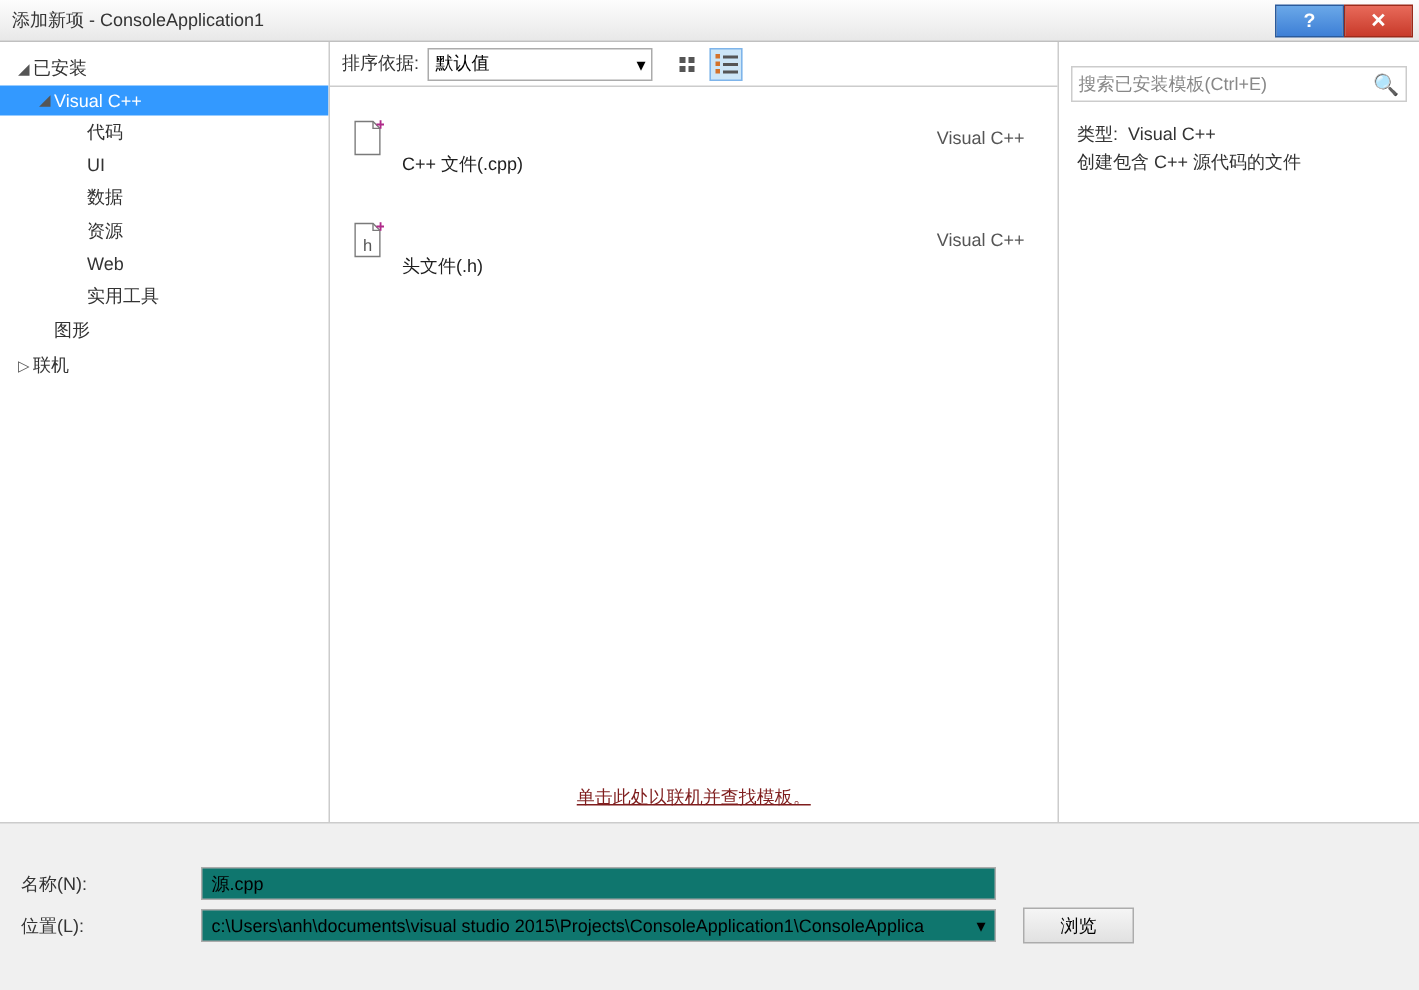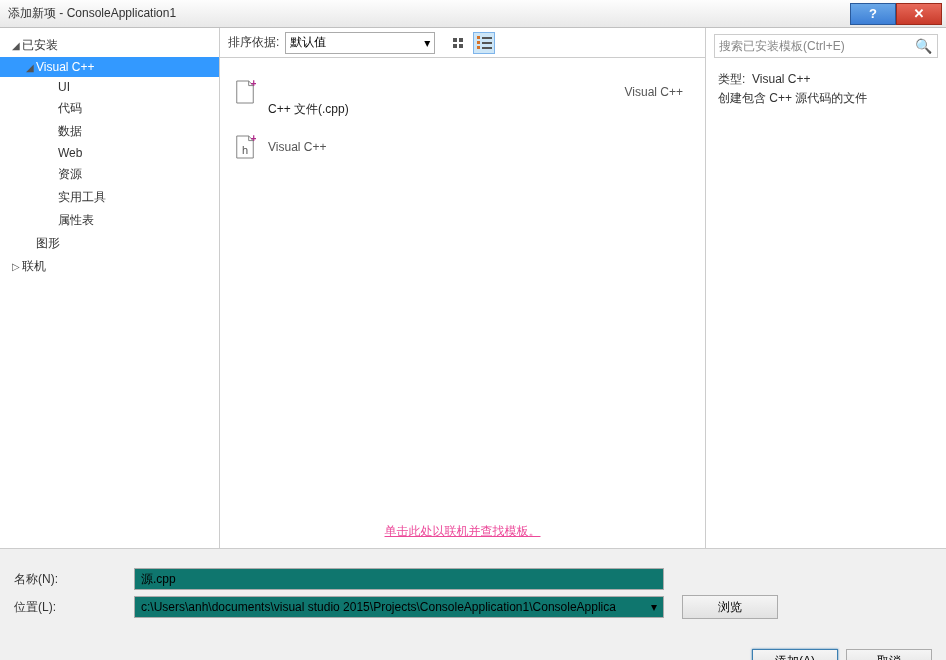--- a/index.html
+++ b/index.html
@@ -35,36 +35,36 @@
 .list-icon span { display: flex; align-items: center; gap: 2px; }
 .list-icon i { width: 3px; height: 3px; background: #d4722a; }
 .list-icon b { width: 10px; height: 2px; background: #555; }
 
 .template-list { flex: 1; overflow: auto; }
 .template-row { display: flex; align-items: center; padding: 8px 14px; gap: 12px; }
 .file-icon { width: 22px; height: 26px; position: relative; }
 .file-icon svg { width: 100%; height: 100%; }
 .template-name { flex: 1; color: #1e1e1e; margin-top: 35px; }
 .template-lang { color: #555; margin-right: 8px; }
-.online-link { text-align: center; padding: 8px; color: #ec4899; text-decoration: underline; cursor: pointer; margin-top: auto; }
-
-.details { width: 240px; padding: 6px 0 6px 0; }
+.online-link { text-align: center; padding: 8px; color: #7f1d1d; text-decoration: underline; cursor: pointer; margin-top: auto; }
+
+.details { width: 240px; padding: 16px 0 6px 0; }
 .search-wrap { display: flex; align-items: center; border: 1px solid #ccc; height: 24px; margin: 0 8px 8px 8px; padding: 0 4px; }
 .search-wrap input { border: none; outline: none; flex: 1; background: transparent; color: #888; }
 .search-wrap input::placeholder { color: #888; }
 .search-icon { color: #555; font-size: 14px; }
 .detail-body { padding: 4px 12px; color: #333; line-height: 1.6; }
 .detail-body .row1 b { font-weight: normal; margin-top: 32px; }
 
-.bottom { padding: 16px 14px; background: #f0f0f0; border-top: 1px solid #ccc; }
+.bottom { padding: 26px 14px; background: #f0f0f0; border-top: 1px solid #ccc; }
 .field-row { display: flex; align-items: center; height: 28px; gap: 10px; }
 .field-label { width: 110px; color: #333; }
 .field-input { flex: 1; height: 22px; border: 1px solid #ababab; background: #0f766e; padding: 0 6px; display: flex; align-items: center; overflow: hidden; white-space: nowrap; }
 .field-input.combo { justify-content: space-between; max-width: 530px; }
-.browse-btn { width: 96px; height: 24px; border: 1px solid #acacac; background: linear-gradient(#f5f5f5,#e1e1e1); margin-left: 8px; }
+.browse-btn { width: 74px; height: 24px; border: 1px solid #acacac; background: linear-gradient(#f5f5f5,#e1e1e1); margin-left: 8px; }
 
 .footer { display: flex; justify-content: flex-end; gap: 8px; padding: 12px 14px; background: #f0f0f0; }
 .footer button { width: 86px; height: 24px; border: 1px solid #acacac; background: linear-gradient(#f5f5f5,#e1e1e1); }
 .footer button.primary { border: 1px solid #3c7fb1; box-shadow: 0 0 2px #3c7fb1; }
 </style>
 </head>
 <body>
 
 <div class="titlebar">
   <span class="titlebar-title">添加新项 - ConsoleApplication1</span>
@@ -80,45 +80,41 @@
         <span class="arrow">◢</span>
         <span class="label">已安装</span>
       </div>
     <div class="tree-item indent-1 selected">
         <span class="arrow">◢</span>
         <span class="label">Visual C++</span>
       </div>
     <div id="vcpp-children">
         <div class="tree-item indent-2">
           <span class="arrow"></span>
+          <span class="label">代码</span>
+        </div>
+        <div class="tree-item indent-2">
+          <span class="arrow"></span>
           <span class="label">UI</span>
         </div>
         <div class="tree-item indent-2">
           <span class="arrow"></span>
-          <span class="label">代码</span>
-        </div>
-        <div class="tree-item indent-2">
-          <span class="arrow"></span>
           <span class="label">数据</span>
         </div>
         <div class="tree-item indent-2">
           <span class="arrow"></span>
+          <span class="label">资源</span>
+        </div>
+        <div class="tree-item indent-2">
+          <span class="arrow"></span>
           <span class="label">Web</span>
         </div>
         <div class="tree-item indent-2">
           <span class="arrow"></span>
-          <span class="label">资源</span>
-        </div>
-        <div class="tree-item indent-2">
-          <span class="arrow"></span>
           <span class="label">实用工具</span>
-        </div>
-        <div class="tree-item indent-2">
-          <span class="arrow"></span>
-          <span class="label">属性表</span>
         </div>
       </div>
     <div class="tree-item indent-1">
         <span class="arrow"></span>
         <span class="label">图形</span>
       </div>
     <div class="tree-item">
         <span class="arrow">▷</span>
         <span class="label">联机</span>
       </div>
@@ -169,20 +165,21 @@
     <span class="template-name">C++ 文件(.cpp)</span>
     <span class="template-lang">Visual C++</span>
         </div>
         <div class="template-row">
           <div class="file-icon"><svg viewBox="0 0 24 28">
               <path d="M3 2 h13 l5 5 v19 h-18 z" fill="#fff" stroke="#7a7a7a" stroke-width="1"></path>
               <path d="M16 2 v5 h5" fill="none" stroke="#7a7a7a"></path>
               <text x="18" y="8" font-size="6" fill="#b02b8a" font-weight="bold">++</text>
               <text x="12" y="22" font-size="11" text-anchor="middle" fill="#555">h</text>
             </svg></div>
+    <span class="template-name">头文件(.h)</span>
     <span class="template-lang">Visual C++</span>
         </div>
       </div>
     <div class="online-link">单击此处以联机并查找模板。</div>
   </div>
 
   <div class="details">
     <div class="search-wrap">
       <input placeholder="搜索已安装模板(Ctrl+E)" style="">
       <span class="search-icon">🔍</span>

